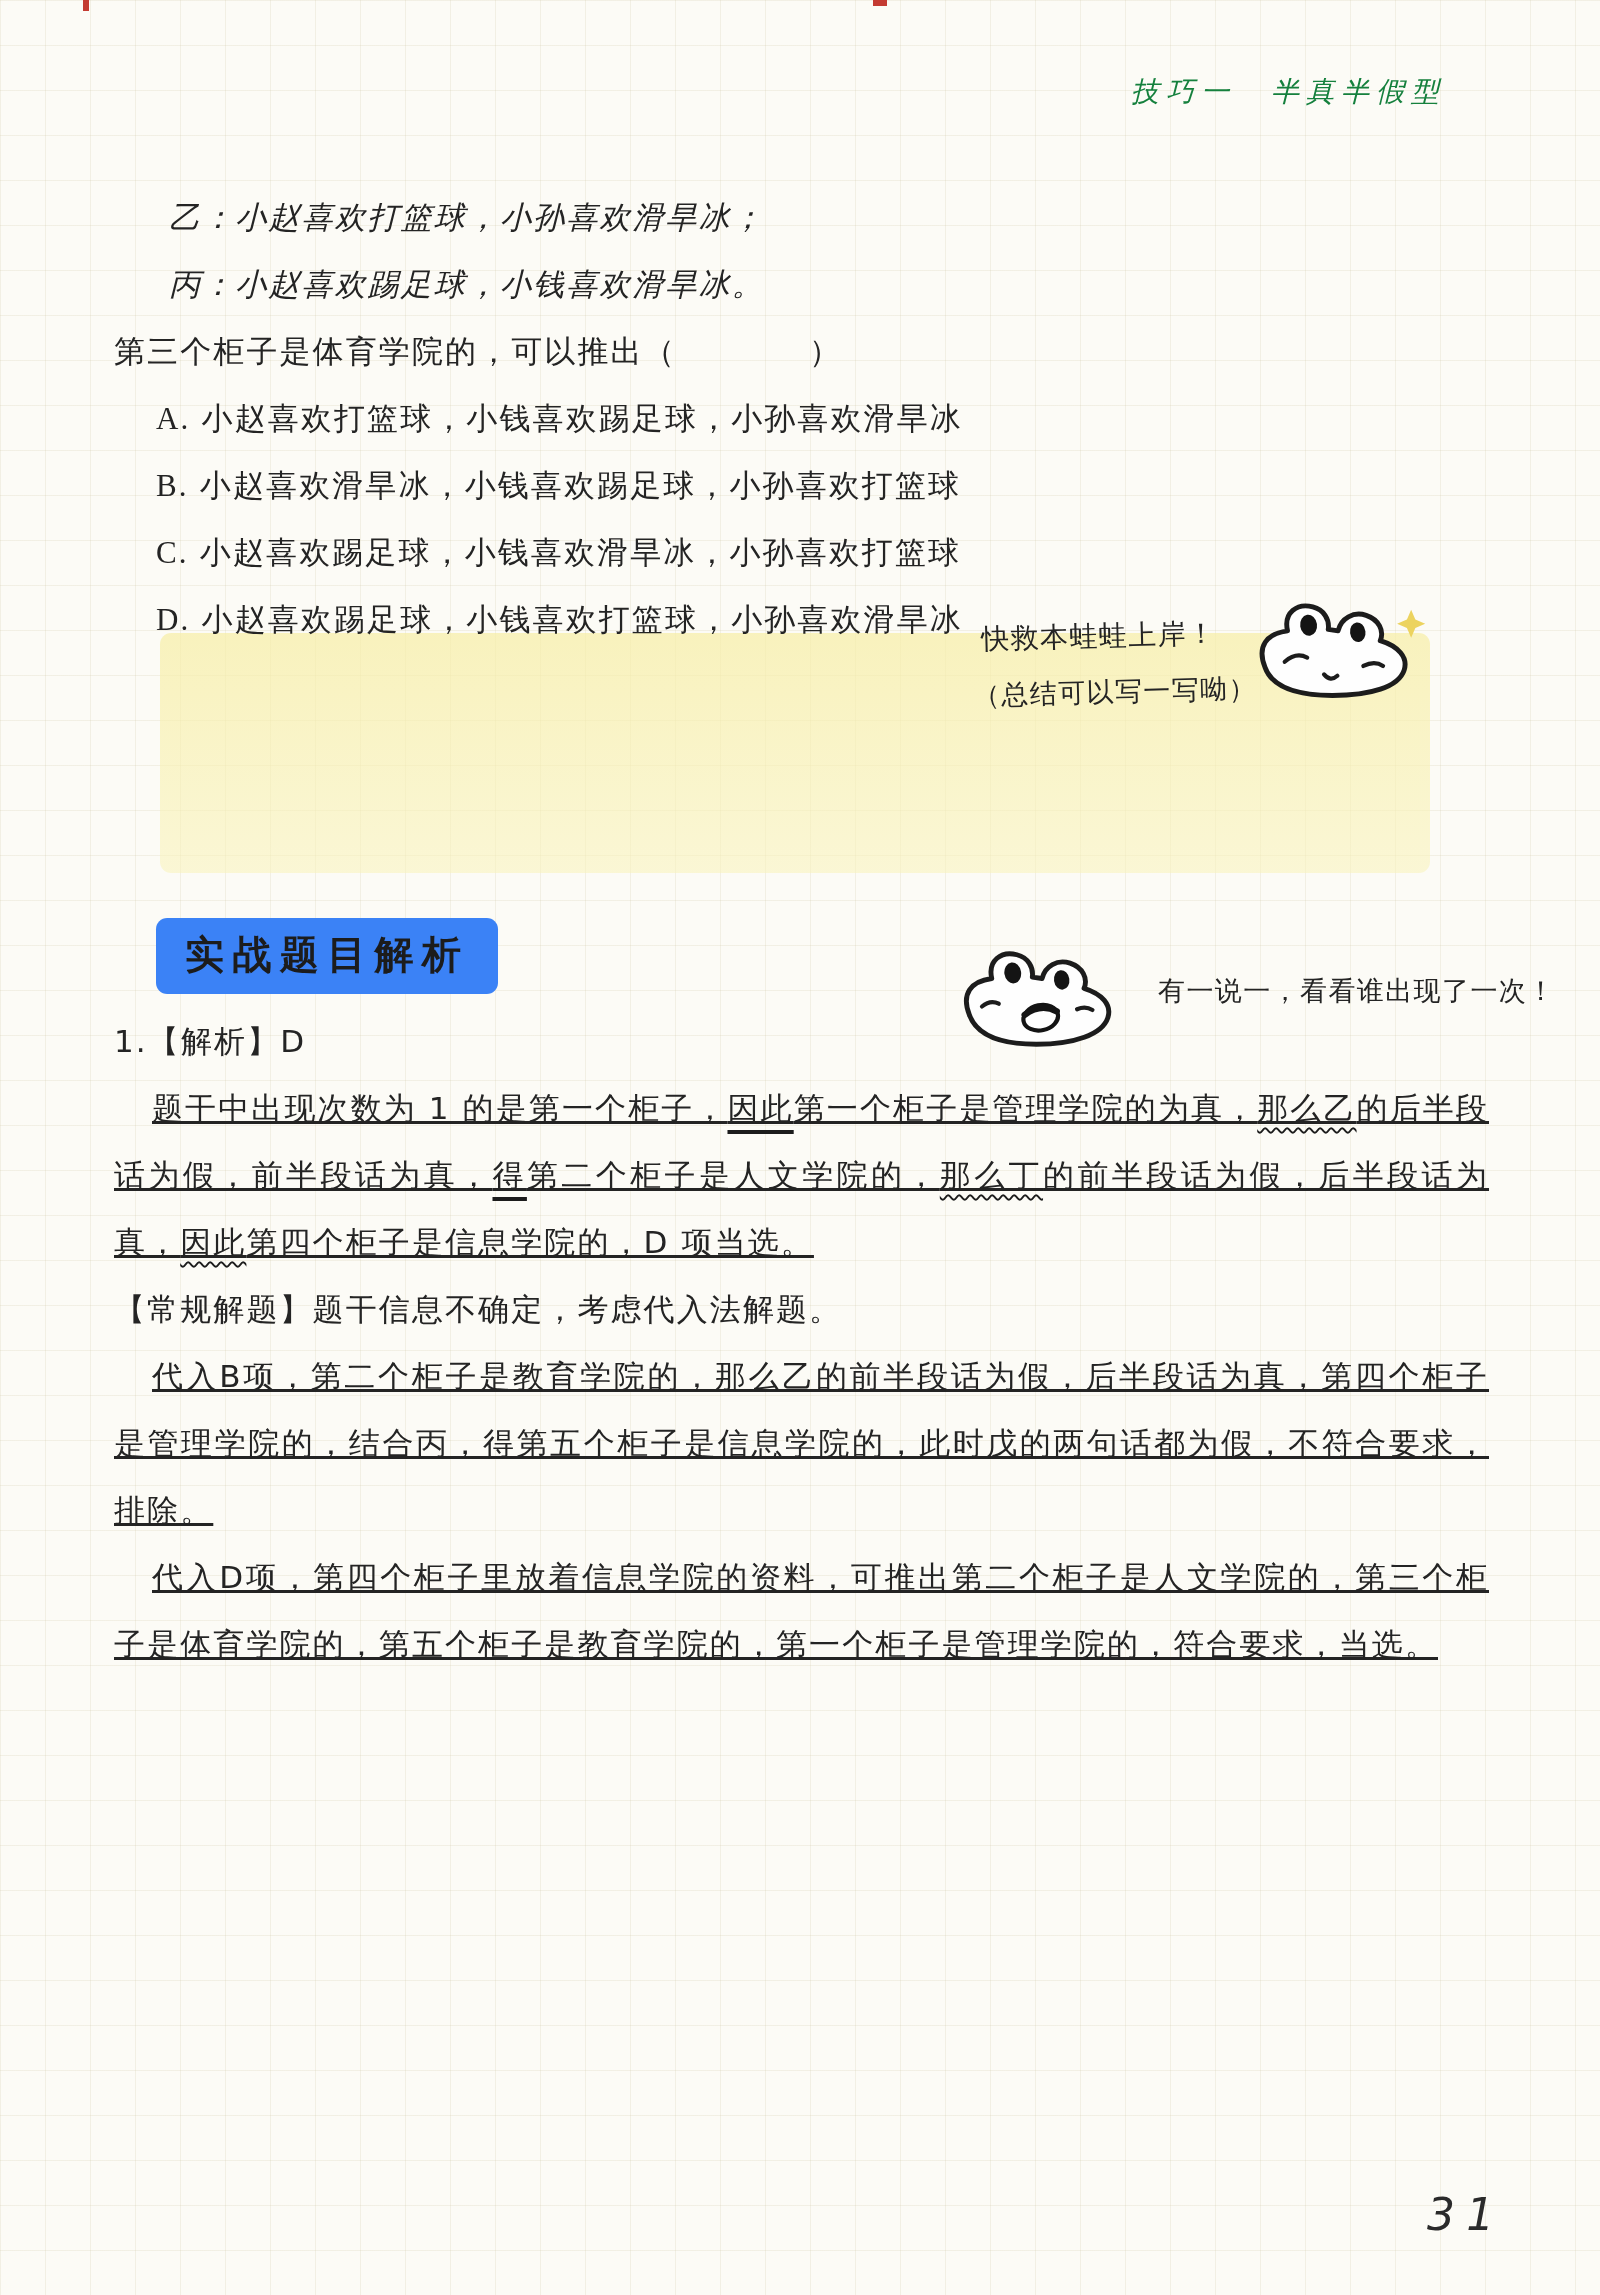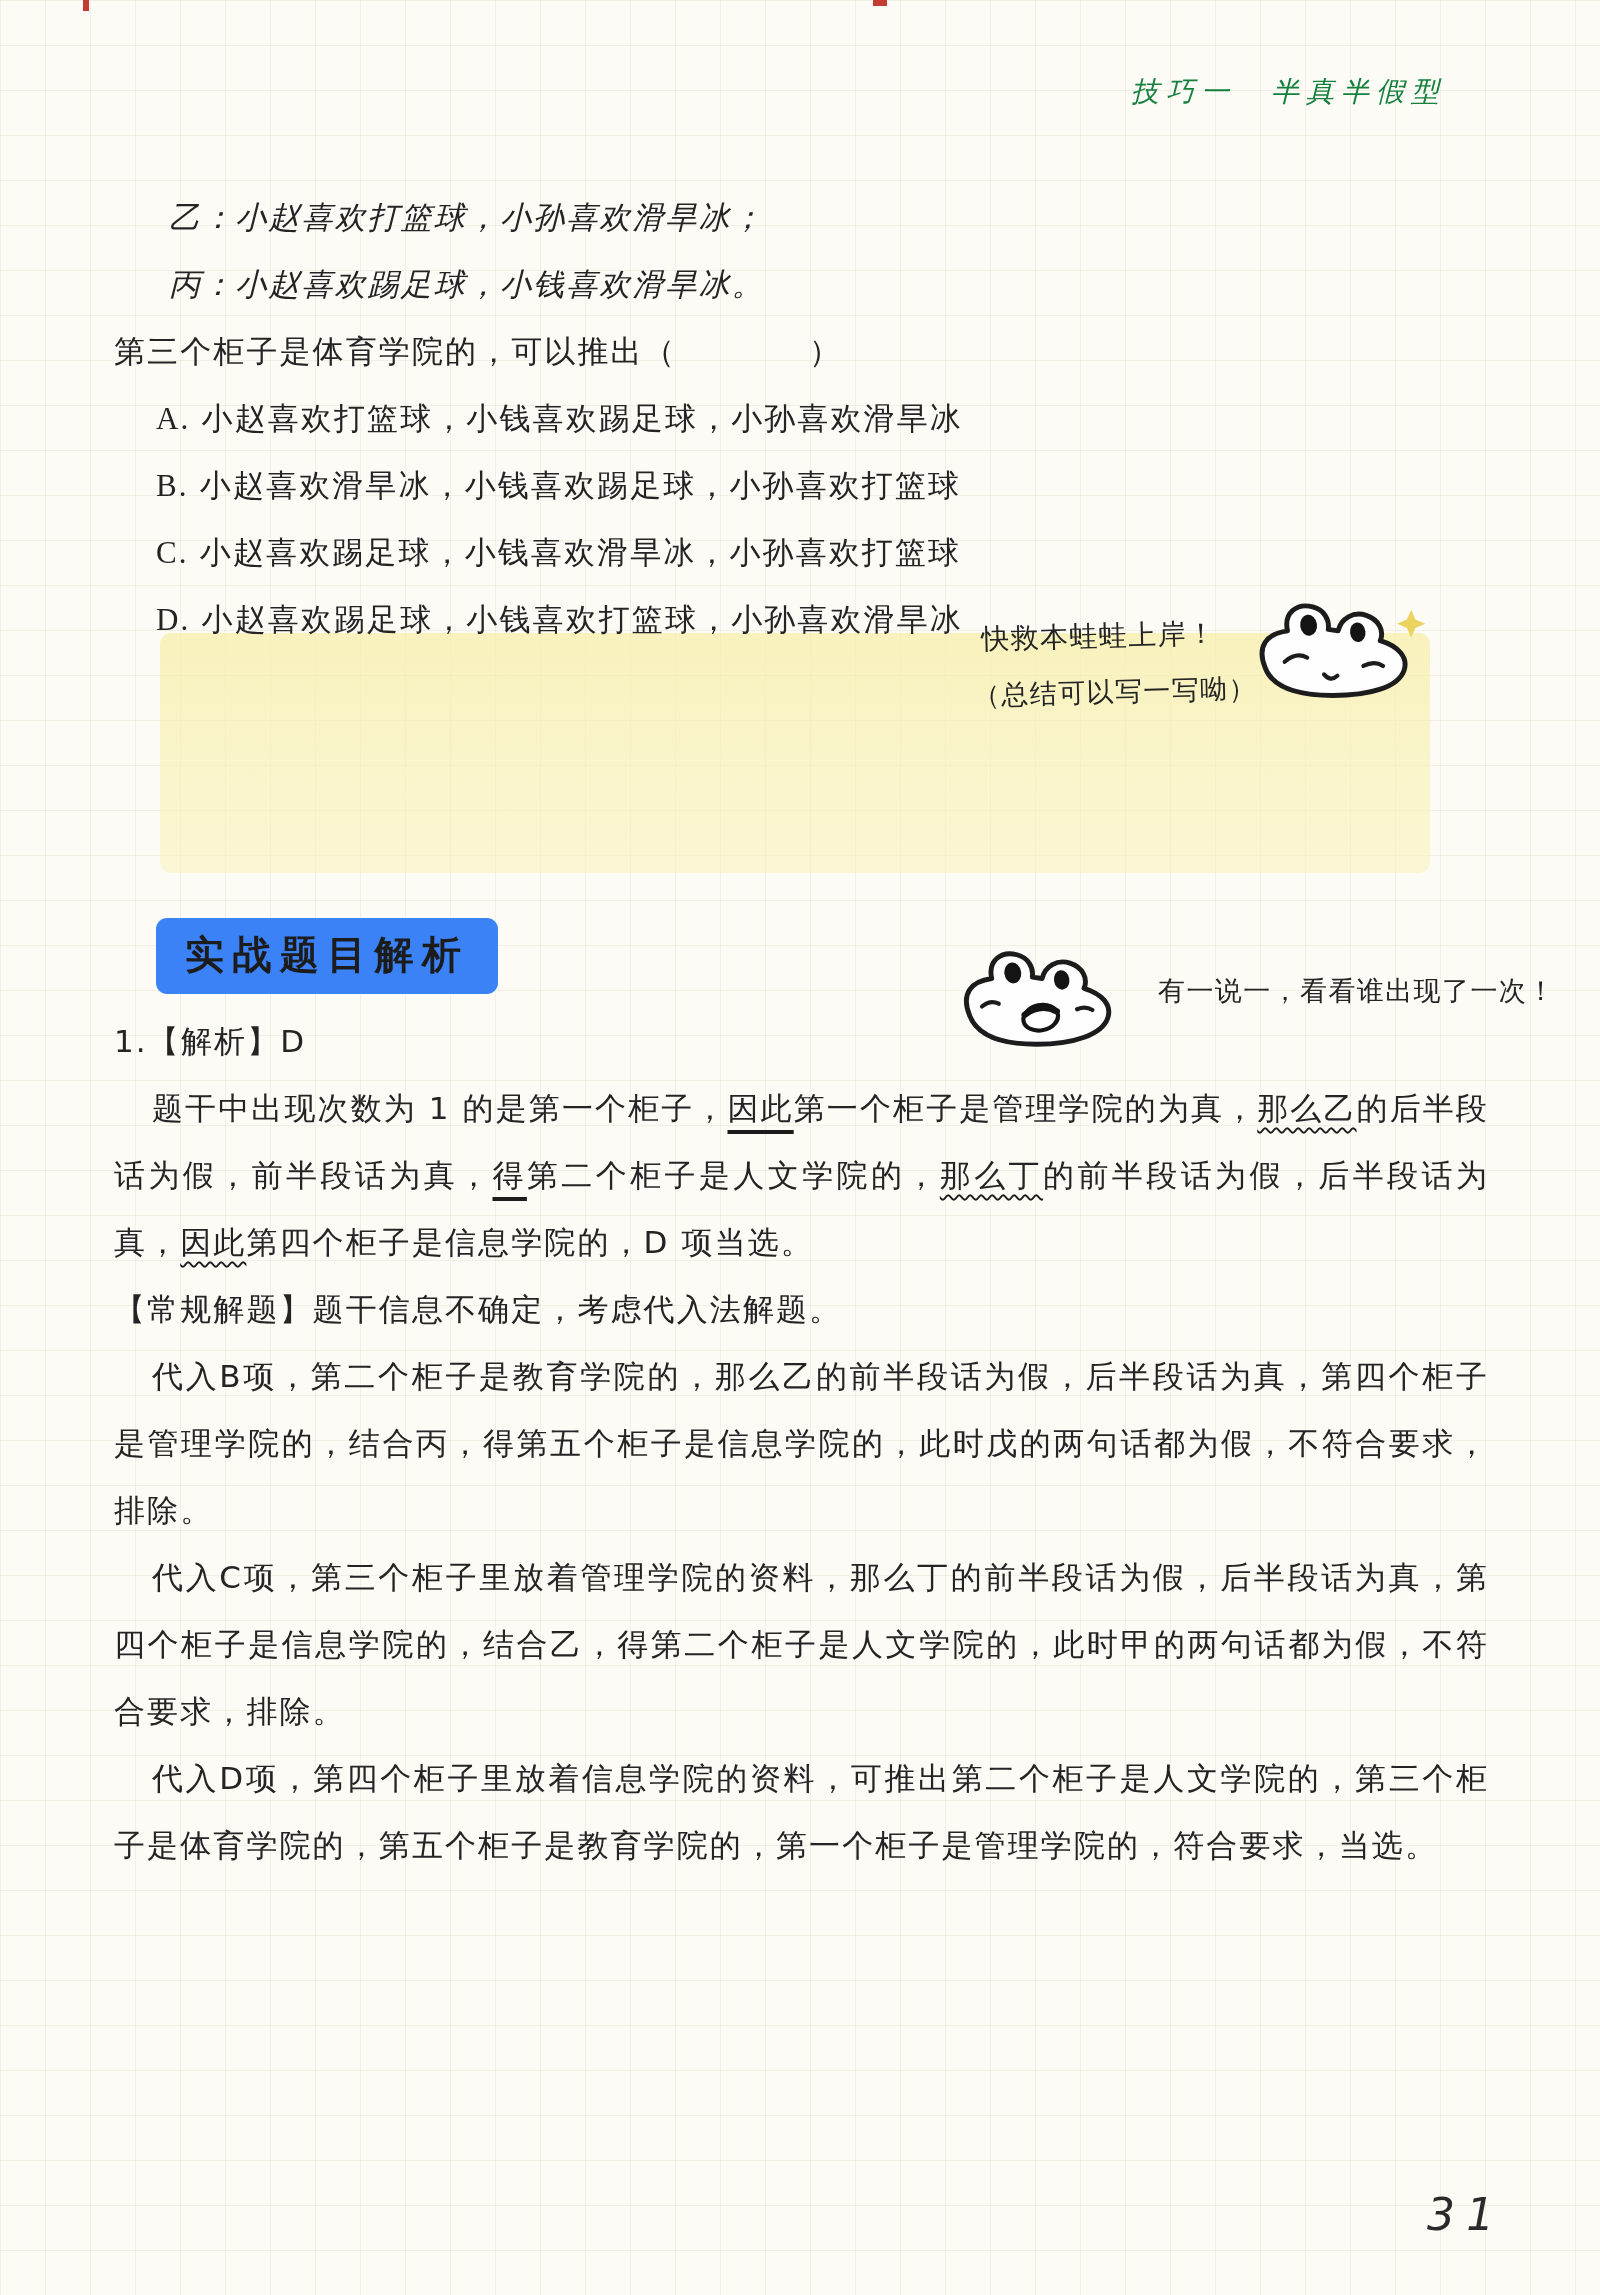--- a/index.html
+++ b/index.html
@@ -66,21 +66,21 @@
     font-size:39px; font-weight:bold; letter-spacing:8.4px;
     color:#1c1c1c;
   }
 
   .analysis {
     position:absolute; left:114px; top:1008px; width:1375px;
     font-size:31px; line-height:67px; letter-spacing:2.1px;
     text-align:justify;
   }
   .analysis p { margin:0; }
-  .analysis p.indent { text-indent:38px; }
+  .analysis p.indent { text-indent:38px;text-decoration:underline; }
   .u-none  { text-decoration:none; }
   .u-solid {
     text-decoration:underline;
     text-decoration-thickness:3.5px;
     text-underline-offset:11.2px;
     text-decoration-color:#1c1c1c;
   }
   .u-wavy {
     text-decoration:underline wavy;
     text-decoration-thickness:2.1px;
@@ -151,20 +151,19 @@
     <path d="M176 96 q12 -5 22 1" fill="none" stroke="#1c1c1c" stroke-width="6" stroke-linecap="round"></path>
   </svg>
 
   <div class="frog2-note">有一说一，看看谁出现了一次！</div>
 
   <div class="analysis">
     <p>1.【解析】D</p>
     <p class="indent"><span class="u-none">题干中出现次数为 1 的是第一个柜子，</span><span class="u-solid">因此</span><span class="u-none">第一个柜子是管理学院的为真，</span><span class="u-wavy">那么乙</span><span class="u-none">的后半段话为假，前半段话为真，</span><span class="u-solid">得</span><span class="u-none">第二个柜子是人文学院的，</span><span class="u-wavy">那么丁</span><span class="u-none">的前半段话为假，后半段话为真，</span><span class="u-wavy">因此</span><span class="u-none">第四个柜子是信息学院的，D 项当选。</span></p>
     <p>【常规解题】题干信息不确定，考虑代入法解题。</p>
     <p class="indent">代入B项，第二个柜子是教育学院的，那么乙的前半段话为假，后半段话为真，第四个柜子是管理学院的，结合丙，得第五个柜子是信息学院的，此时戊的两句话都为假，不符合要求，排除。</p>
-    <p class="indent">代入C项，第三个柜子里放着管理学院的资料，那么丁的前半段话为假，后半段话为真，第四个柜子是信息学院的，结合乙，得第二个柜子是人文学院的，此时甲的两句话都为假，不符合要求，排除。</p>
     <p class="indent">代入D项，第四个柜子里放着信息学院的资料，可推出第二个柜子是人文学院的，第三个柜子是体育学院的，第五个柜子是教育学院的，第一个柜子是管理学院的，符合要求，当选。</p>
   </div>
 
   <div class="page-num">31</div>
 
 </div>
 
 
 </body></html>

